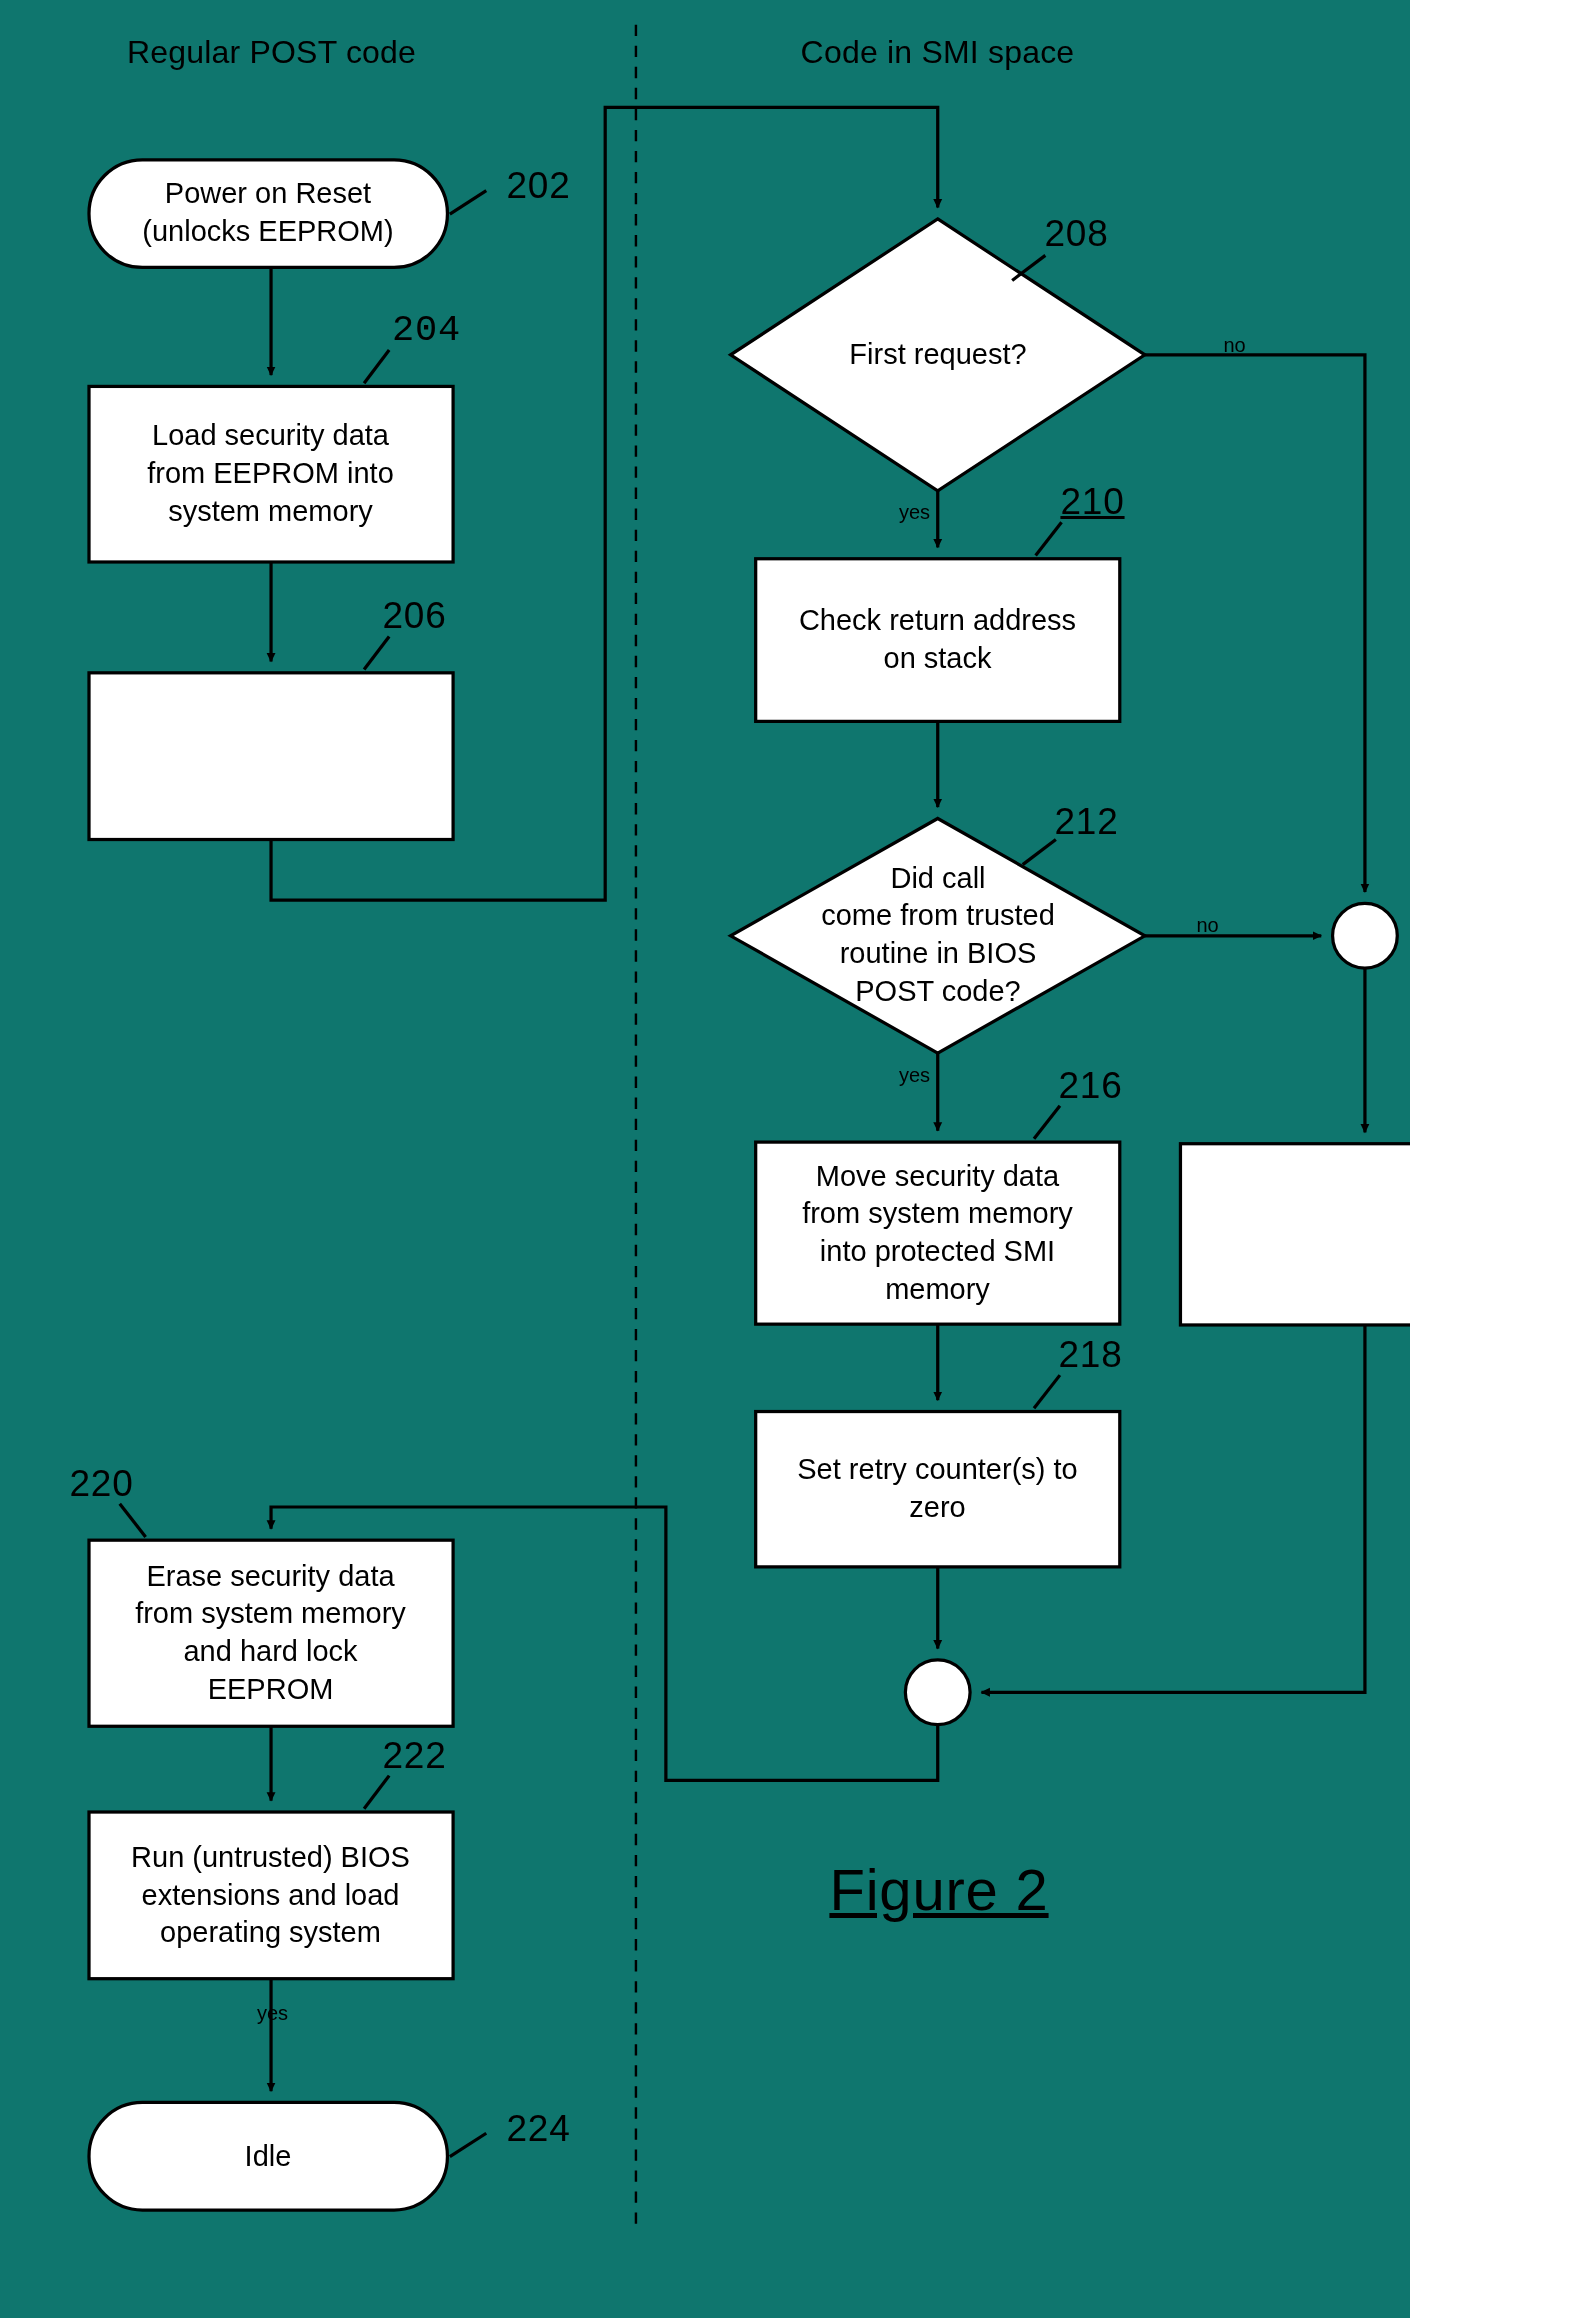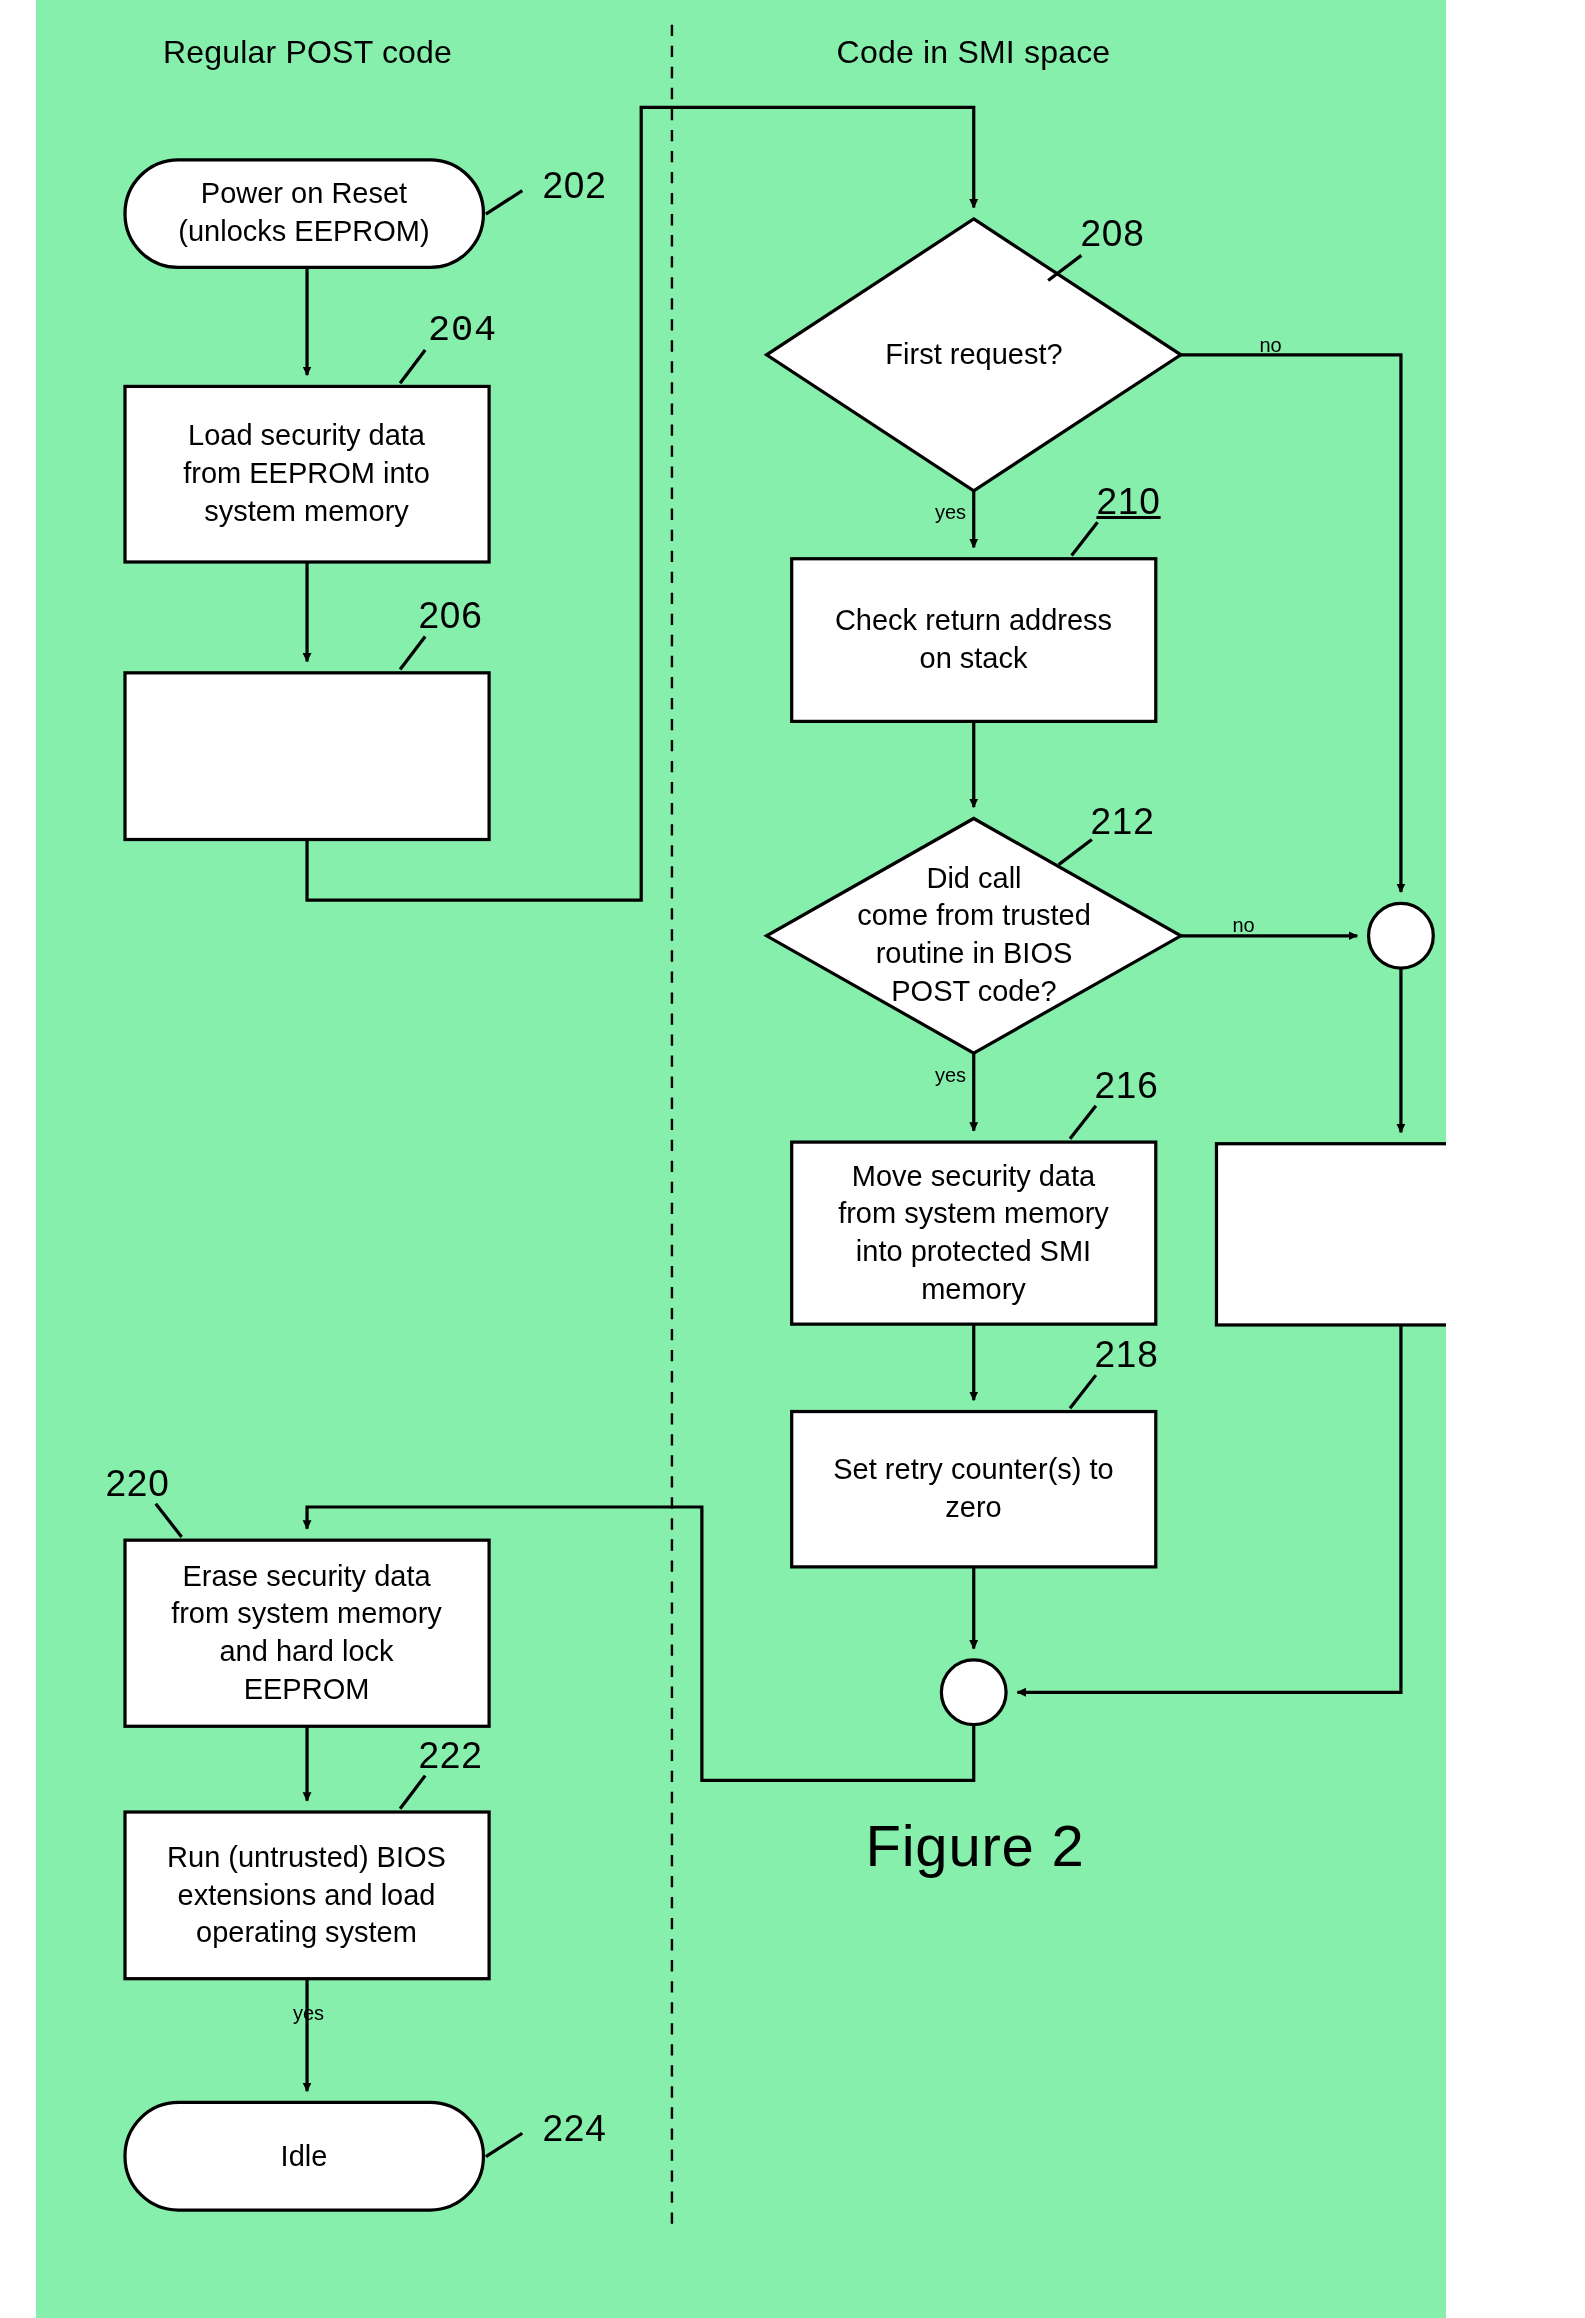--- a/index.html
+++ b/index.html
@@ -4,23 +4,22 @@
 <style>
   html,body{margin:0;padding:0;background:#ffffff;}
   body{
     font-family:"Liberation Sans", sans-serif;
     color:#000;
   }
   #page{
     position:relative;
     width:1410px;
     height:2319px;
-    background:#86efac;
+    background:#0f766e;
     overflow:hidden;
-    margin-left:36px;
   }
   svg#canvas{
     position:absolute;
     left:0; top:0;
     width:1585px;
     height:2319px;
   }
   .lbl{
     position:absolute;
     text-align:center;
@@ -207,16 +206,16 @@
   <div class="lbl edge-lbl" style="left:1202px; top:332px; width:65px;">no</div>
 
   <div class="lbl edge-lbl" style="left:882px; top:499px; width:65px;">yes</div>
 
   <div class="lbl edge-lbl" style="left:1175px; top:912px; width:65px;">no</div>
 
   <div class="lbl edge-lbl" style="left:882px; top:1062px; width:65px;">yes</div>
 
   <div class="lbl edge-lbl" style="left:240px; top:2000px; width:65px;">yes</div>
 
-  <div class="lbl fig-cap" style="left:680px; top:1808px; width:518px;">Figure 2</div>
+  <div class="lbl fig-cap" style="left:680px; top:1852px; width:518px;text-decoration:underline;">Figure 2</div>
 
 </div>
 
 
 </body></html>

